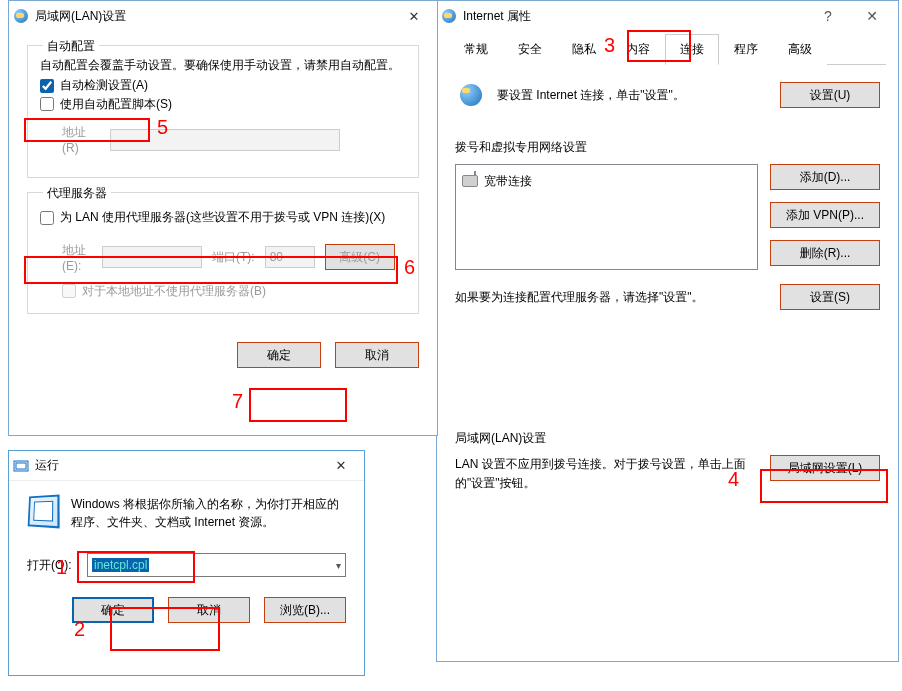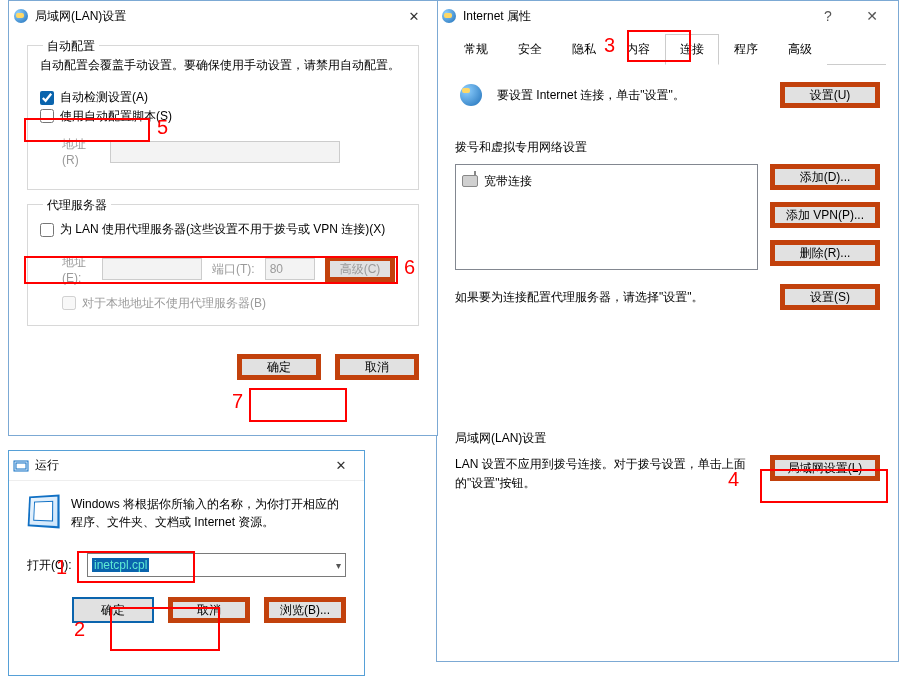--- a/index.html
+++ b/index.html
@@ -12,33 +12,33 @@
 .tbtn { width: 44px; height: 28px; display: flex; align-items: center; justify-content: center; color: #555; font-size: 14px; }
 
 
 #inet { left: 436px; top: 0; width: 463px; height: 662px; }
 #inet .titlebar { background: #fff; }
 .tabs { display: flex; border-bottom: 1px solid #ccc; margin: 0 12px; margin-top: 2px; }
 .tab { padding: 6px 14px 6px 14px; border: 1px solid transparent; border-bottom: none; position: relative; top: 1px; background: #fff; }
 .tab.active { border-color: #ccc; border-bottom: 1px solid #fff; }
 .body { padding: 14px 18px; }
 .row { display: flex; align-items: center; gap: 10px; margin-bottom: 10px; }
-.btn { min-width: 100px; height: 26px; background: #e1e1e1; border: 5px solid #c2410c; display: inline-flex; align-items: center; justify-content: center; padding: 0 10px; }
+.btn { min-width: 100px; height: 26px; background: #e1e1e1; border: 1px solid #c2410c; display: inline-flex; align-items: center; justify-content: center; padding: 0 10px; }
 .fieldset { border: 1px solid #d8d8d8; margin: 0; padding: 10px 12px 12px 12px; position: relative; }
 .fieldset > .legend { position: absolute; top: -8px; left: 15px; background: #fff; padding: 0 4px; }
 .listbox { border: 1px solid #828790; height: 106px; padding: 6px; background: #fff; }
 .list-item { display: flex; align-items: center; gap: 6px; height: 20px; }
 .stack { display: flex; flex-direction: column; gap: 12px; }
 .right-col { display: flex; gap: 12px; }
 .right-col .stack .btn { width: 110px; }
 .section-spacer { height: 18px; }
 
 
 #lan { left: 8px; top: 0; width: 430px; height: 436px; }
-.desc { color: #000; margin-bottom: 14px; line-height: 1.6; }
+.desc { color: #000; margin-bottom: 2px; line-height: 1.6; }
 .checkbox { display: inline-flex; align-items: center; gap: 6px; }
 .checkbox input { width: 14px; height: 14px; margin: 0; accent-color: #0a64ad; }
 .disabled { color: #9a9a9a; }
 .textin { height: 22px; border: 1px solid #ccc; background: #fff; padding: 0 4px; }
 .textin[disabled] { background: #f3f3f3; color: #9a9a9a; }
 .footer { display: flex; justify-content: flex-end; gap: 14px; padding: 14px 18px; }
 
 
 #run { left: 8px; top: 450px; width: 357px; height: 226px; border: 1px solid #56a0d7; }
 #run .titlebar { background: #fff; border-bottom: 1px solid #eee; }

